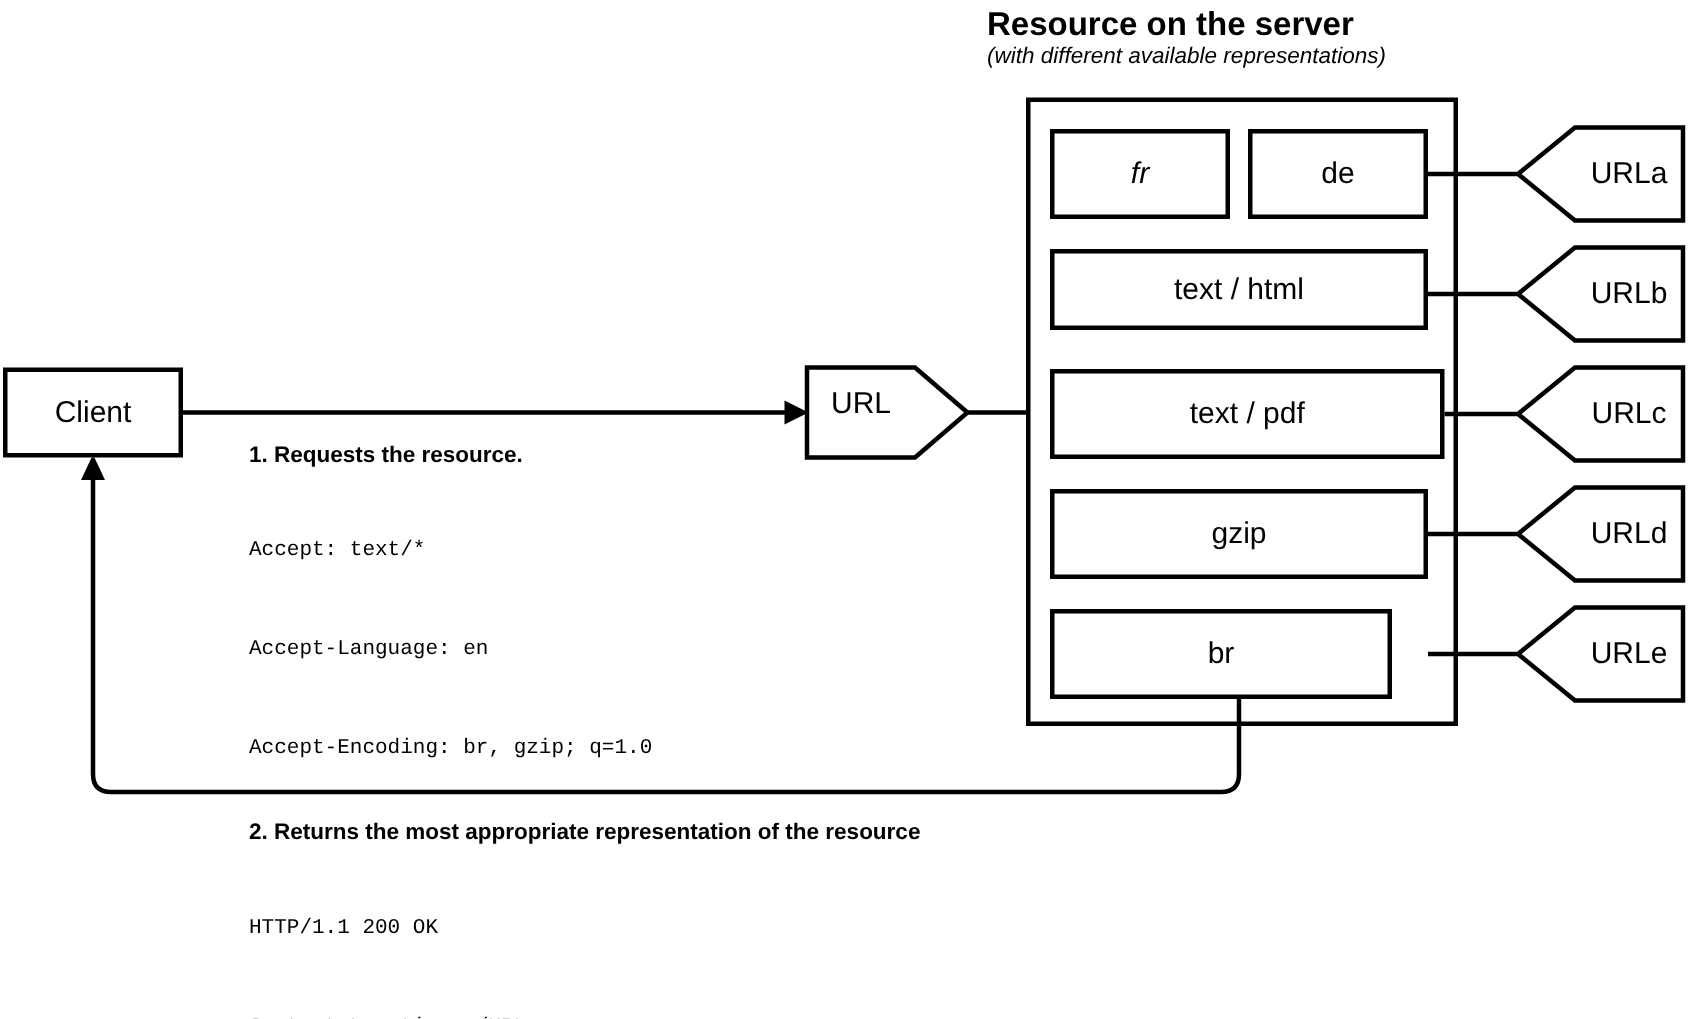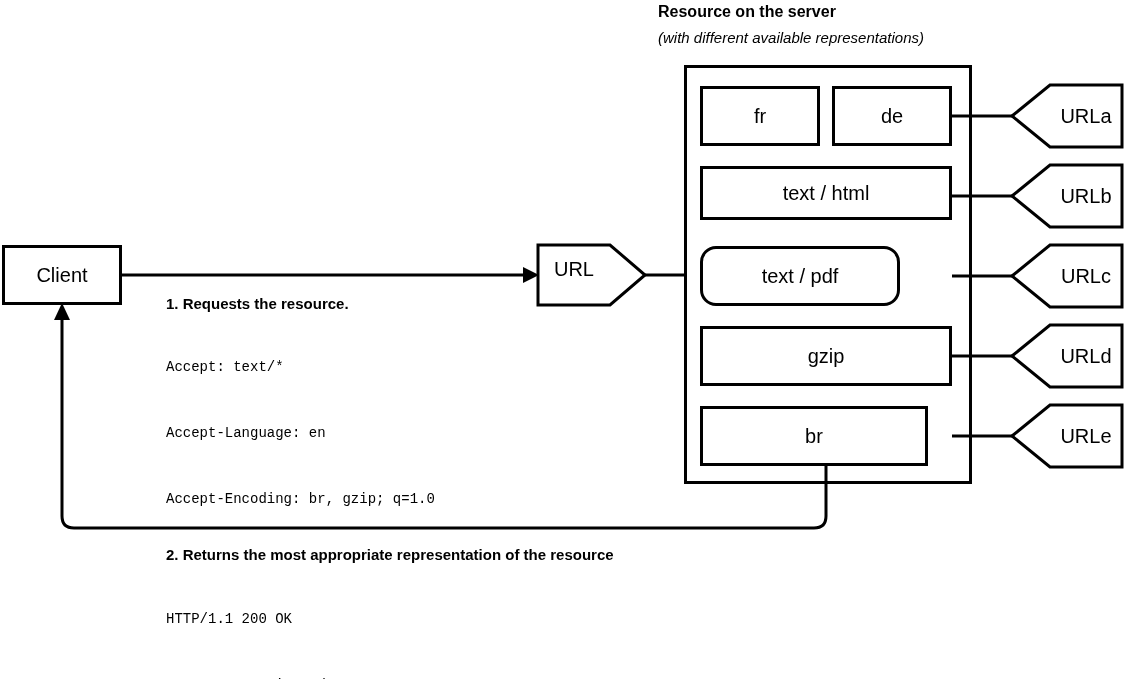--- a/index.html
+++ b/index.html
@@ -37,21 +37,21 @@
     position: absolute;
     display: flex;
     align-items: center;
     justify-content: center;
     font-size: 20px;
     pointer-events: none;
   }
   .title {
     position: absolute;
     left: 658px; top: 3px;
-    font-size: 16px;
+    font-size: 22px;
     font-weight: bold;
     white-space: nowrap;
   }
   .subtitle {
     position: absolute;
     left: 658px; top: 29px;
     font-size: 15px;
     font-style: italic;
     white-space: nowrap;
   }
@@ -101,24 +101,24 @@
 
   <div class="title">Resource on the server</div>
   <div class="subtitle">(with different available representations)</div>
 
   <div class="box" style="left:2px; top:245px; width:120px; height:60px;">Client</div>
 
   <div class="shape-label" style="left:538px; top:245px; width:72px; height:48px;">URL</div>
 
   <div class="server-frame" style="left:684px; top:65px; width:288px; height:419px;"></div>
 
-  <div class="box" style="left:700px; top:86px; width:120px; height:60px;">fr</div>
+  <div class="box" style="left:700px; top:86px; width:120px; height:60px;font-style:italic;">fr</div>
   <div class="box" style="left:832px; top:86px; width:120px; height:60px;">de</div>
   <div class="box" style="left:700px; top:166px; width:252px; height:54px;">text / html</div>
-  <div class="box" style="left:700px; top:246px; width:200px; height:60px;border-radius:16px;">text / pdf</div>
+  <div class="box" style="left:700px; top:246px; width:263px; height:60px;">text / pdf</div>
   <div class="box" style="left:700px; top:326px; width:252px; height:60px;">gzip</div>
   <div class="box" style="left:700px; top:406px; width:228px; height:60px;">br</div>
 
   <div class="shape-label" style="left:1050px; top:85px;  width:72px; height:62px;">URLa</div>
   <div class="shape-label" style="left:1050px; top:165px; width:72px; height:62px;">URLb</div>
   <div class="shape-label" style="left:1050px; top:245px; width:72px; height:62px;">URLc</div>
   <div class="shape-label" style="left:1050px; top:325px; width:72px; height:62px;">URLd</div>
   <div class="shape-label" style="left:1050px; top:405px; width:72px; height:62px;">URLe</div>
 
   <div class="step-heading" style="left:166px; top:295px;">1. Requests the resource.</div>

